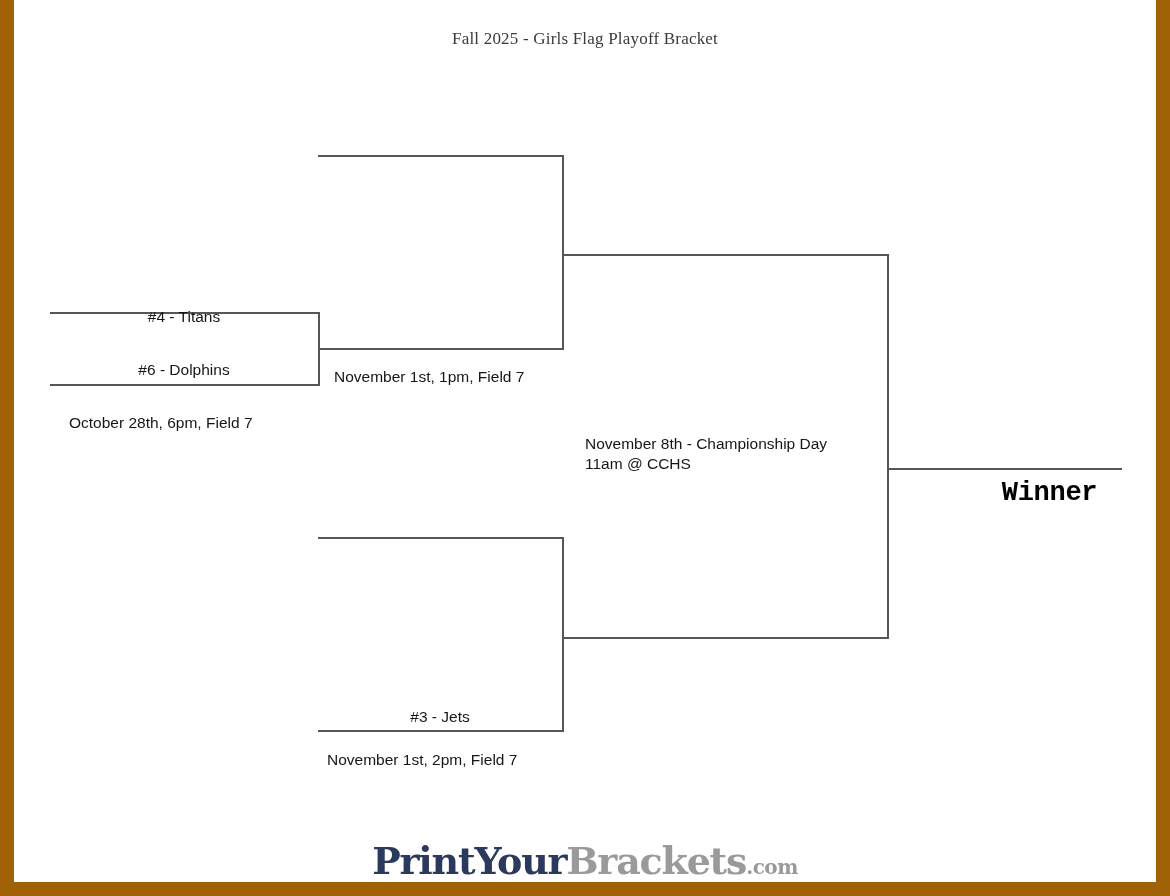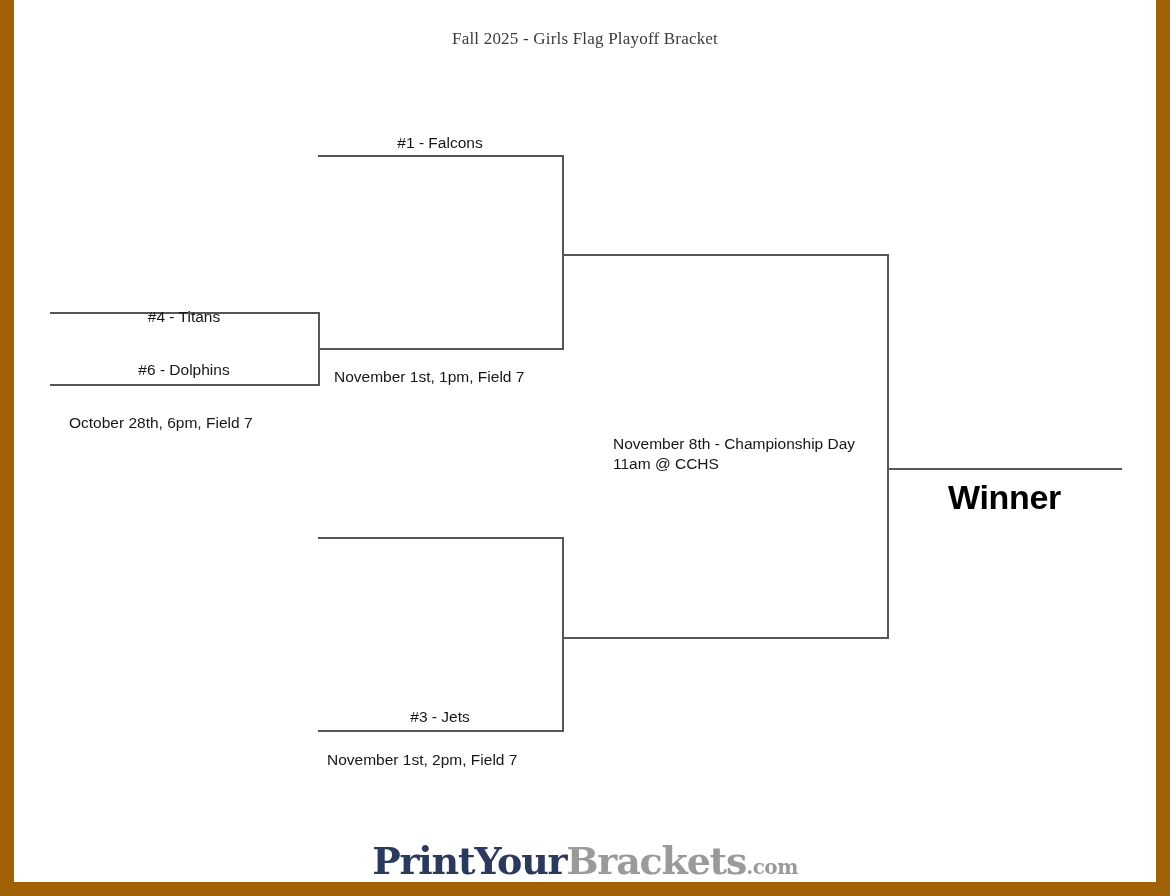--- a/index.html
+++ b/index.html
@@ -57,26 +57,27 @@
   }
   .game-info {
     position: absolute;
     font-size: 15.5px;
     color: #161616;
     white-space: nowrap;
     line-height: 20px;
   }
   .winner-label {
     position: absolute;
-    font-family: Liberation Sans, sans-serif;
+    font-family: Liberation Mono, monospace;
     font-weight: bold;
-    font-size: 34px;
+    font-size: 27px;
     color: #000000;
     white-space: nowrap;
     letter-spacing: -0.3px;
+    padding-left: 45px;
   }
   
   .logo {
     position: absolute;
     left: 0;
     top: 838px;
     width: 1142px;
     text-align: center;
     font-family: "DejaVu Serif", serif;
     font-weight: bold;
@@ -106,21 +107,20 @@
     <div class="hline" style="left:36px; top:384px; width:268px;"></div>
     <div class="slot-label" style="left:36px; top:361px; width:268px;">#6 - Dolphins</div>
 
     <div class="vline" style="left:304px; top:312px; height:74px;"></div>
 
     <div class="hline" style="left:304px; top:348px; width:16px;"></div>
 
     <div class="game-info" style="left:55px; top:413px;">October 28th, 6pm, Field 7</div>
 
     <div class="hline" style="left:304px; top:155px; width:244px;"></div>
-    <div class="slot-label" style="left:304px; top:134px; width:244px;">#1 - Falcons</div>
 
     <div class="hline" style="left:304px; top:348px; width:244px;"></div>
     <div class="slot-label" style="left:304px; top:326px; width:244px;"></div>
 
     <div class="vline" style="left:548px; top:155px; height:195px;"></div>
 
     <div class="game-info" style="left:320px; top:367px;">November 1st, 1pm, Field 7</div>
 
     <div class="hline" style="left:304px; top:537px; width:244px;"></div>
 
@@ -130,21 +130,21 @@
     <div class="vline" style="left:548px; top:537px; height:195px;"></div>
 
     <div class="game-info" style="left:313px; top:750px;">November 1st, 2pm, Field 7</div>
 
     <div class="hline" style="left:548px; top:254px; width:325px;"></div>
 
     <div class="hline" style="left:548px; top:637px; width:325px;"></div>
 
     <div class="vline" style="left:873px; top:254px; height:385px;"></div>
 
-    <div class="game-info" style="left:571px; top:434px;margin-left:28px;">
+    <div class="game-info" style="left:571px; top:434px;">
       <div>November 8th - Championship Day</div>
       <div>11am @ CCHS</div>
     </div>
 
     <div class="hline" style="left:873px; top:468px; width:235px;"></div>
     <div class="winner-label" style="left:873px; top:478px; width:235px; text-align:center;">Winner</div>
 
     <div class="logo"><span class="nav">PrintYour</span><span class="gry">Brackets</span><span class="dot">.com</span></div>
 
   </div>

